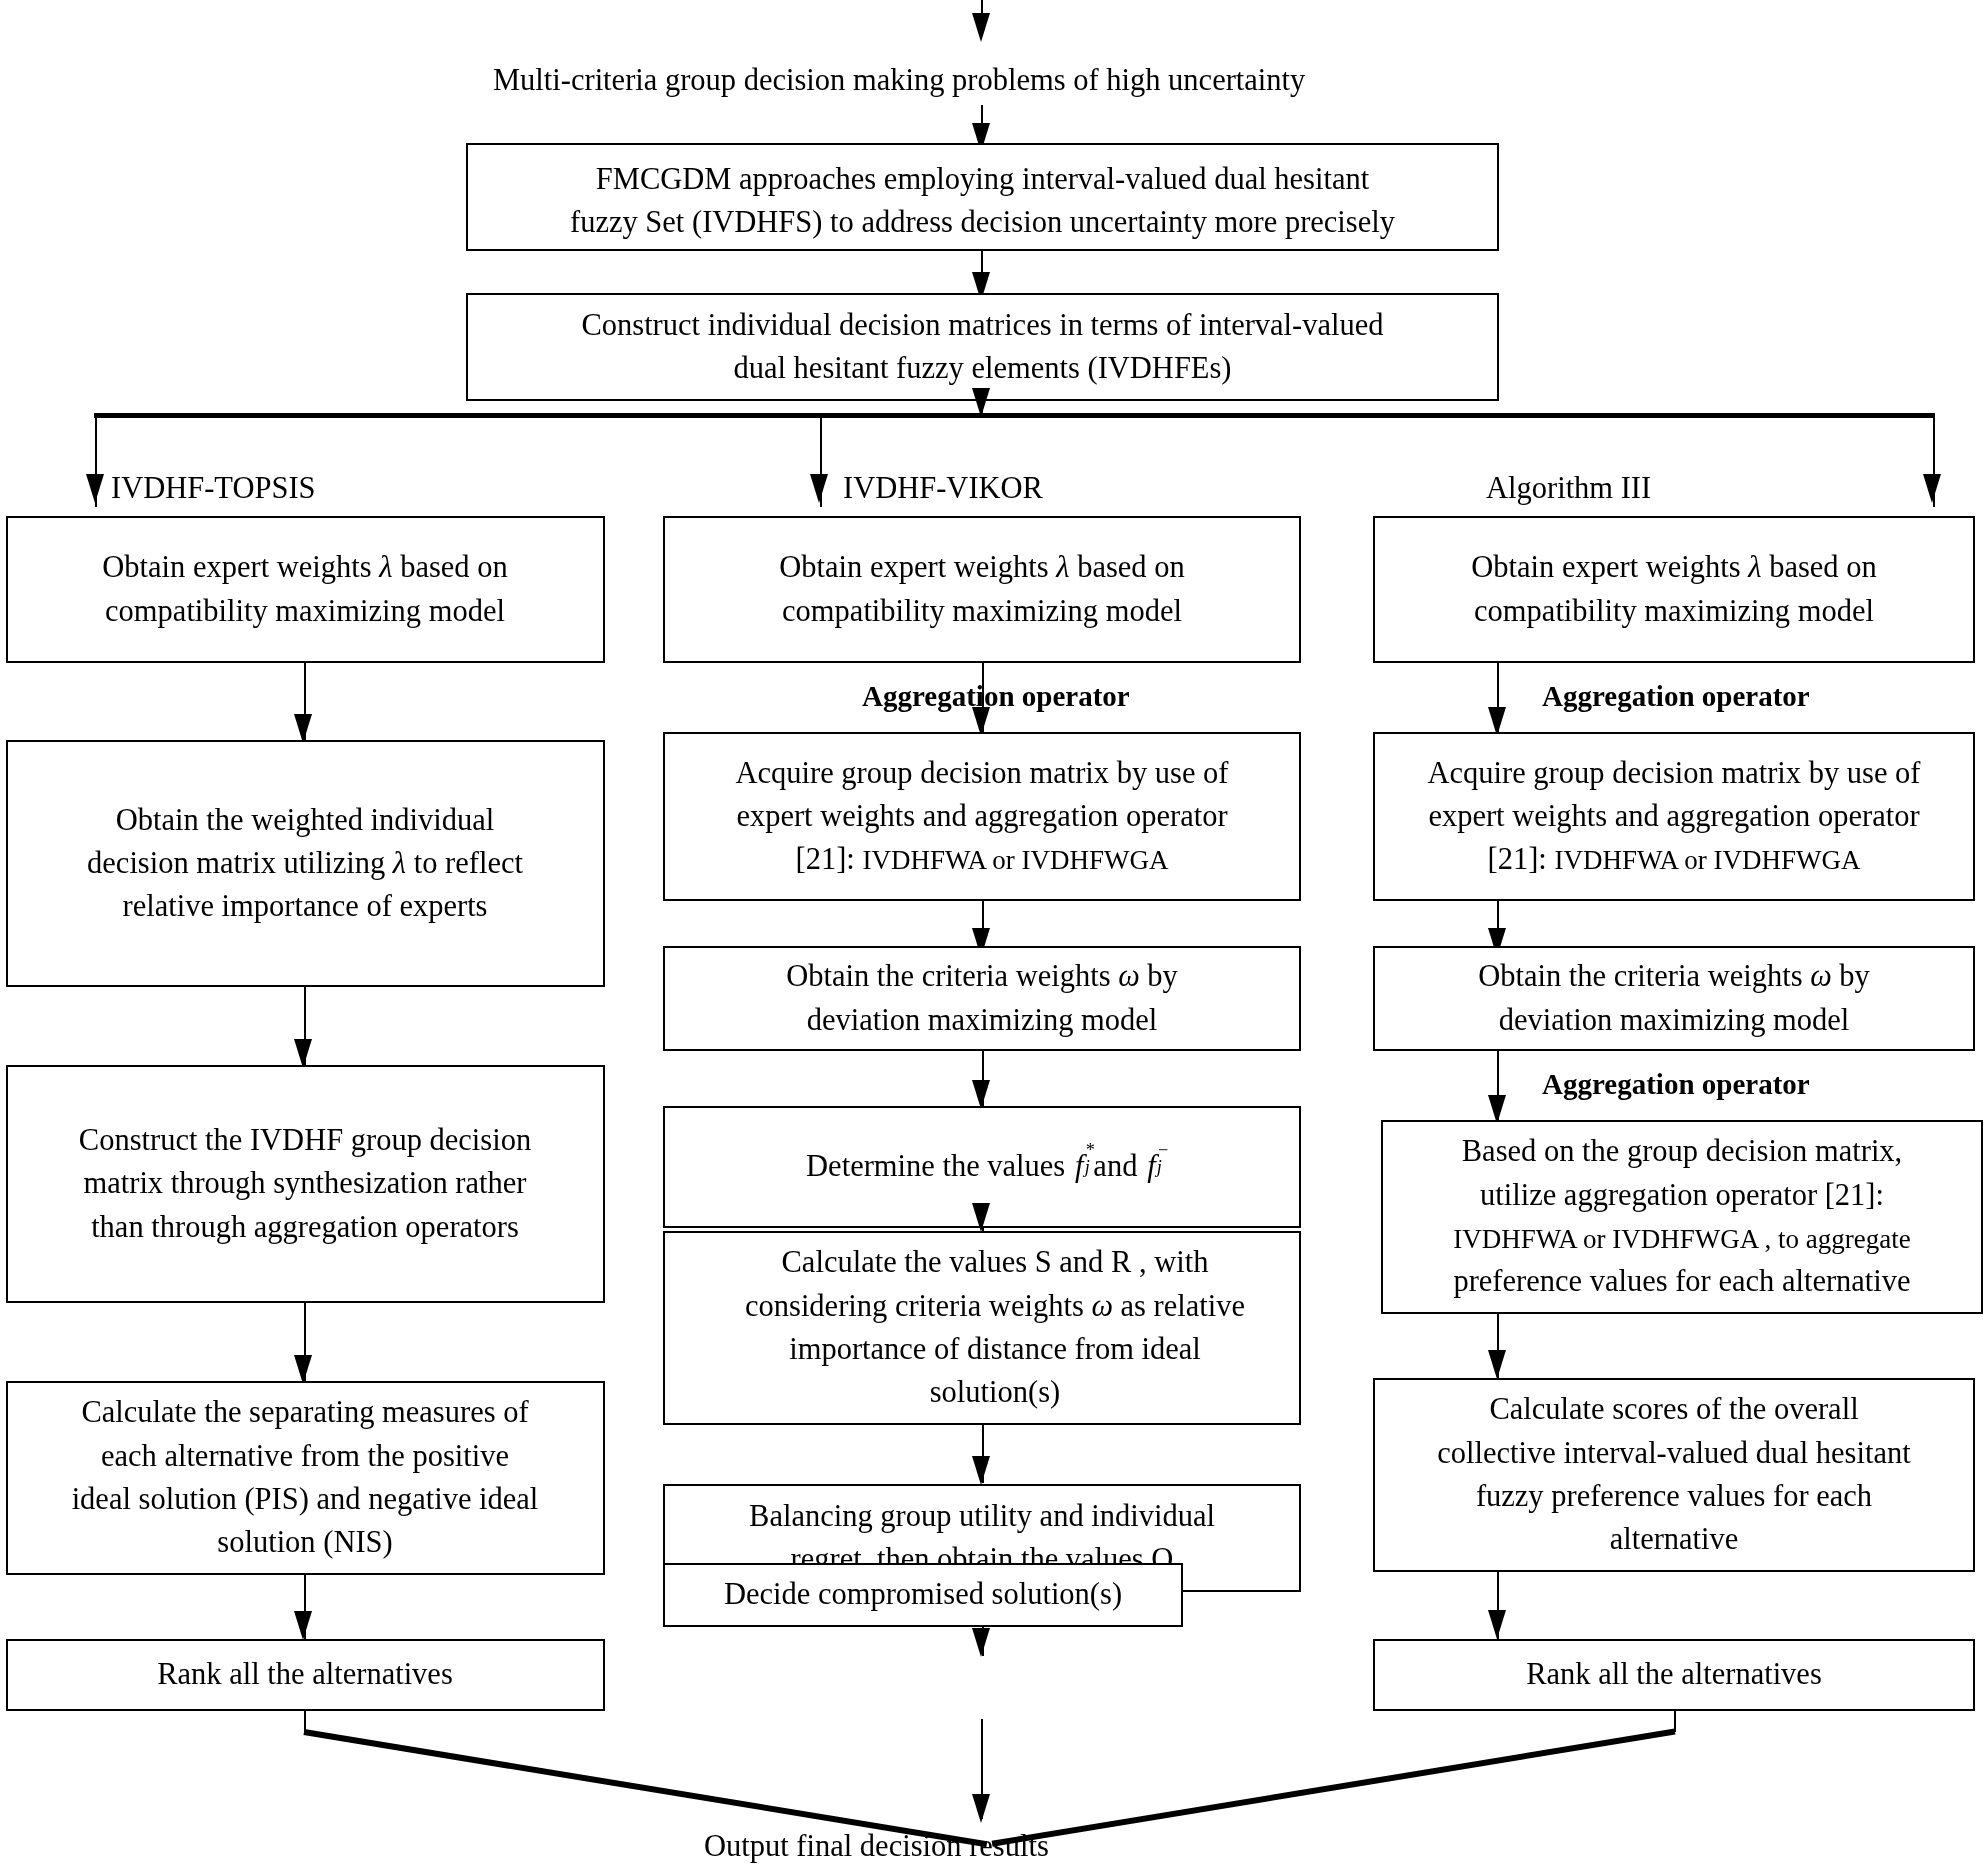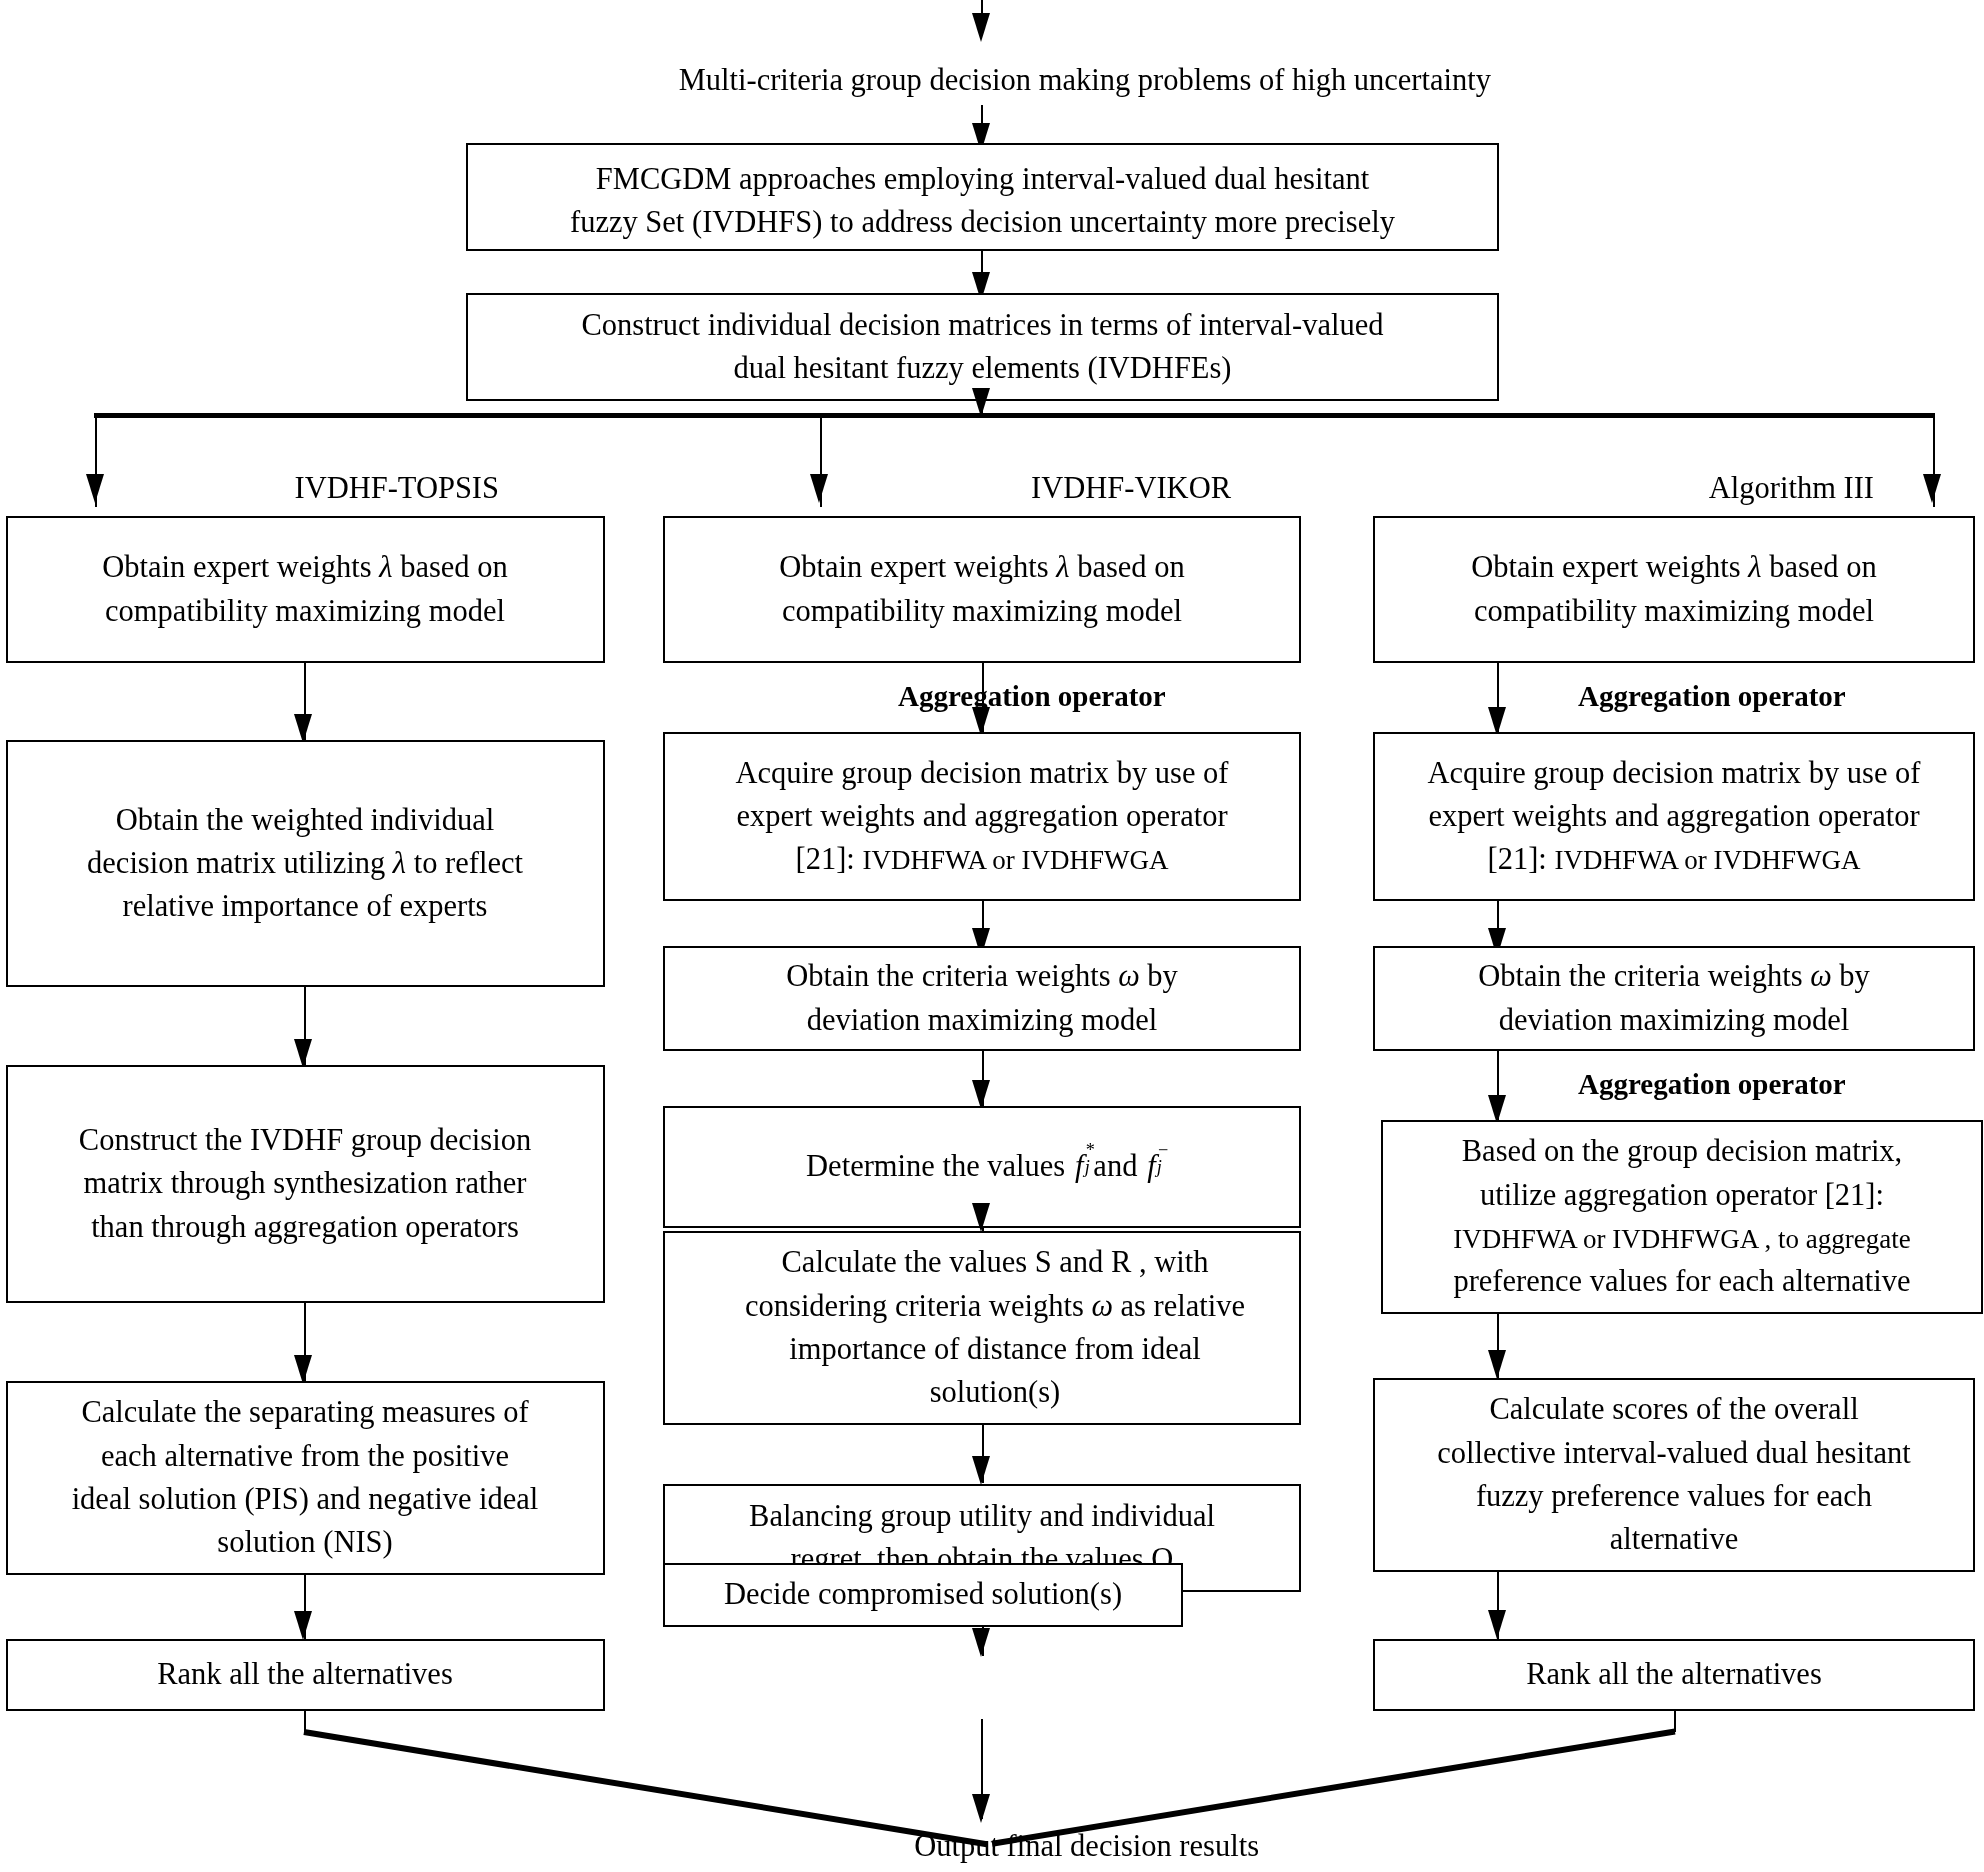--- a/index.html
+++ b/index.html
@@ -30,26 +30,26 @@
     justify-content: center;
     text-align: center;
     line-height: 1.42;
     font-size: 30.5px;
     padding: 4.4px 10px;
   }
   .box .txt { display: block; width: 100%; }
   
   .label {
     position: absolute;
-    text-align: right;
+    text-align: left;
     font-size: 30.5px;
     line-height: 1.3;
     white-space: nowrap;
   }
-  .label.bold { font-weight: bold; font-size: 29px; margin-left: 36px; }
+  .label.bold { font-weight: bold; font-size: 29px; }
   
   .vline {
     position: absolute;
     background: #000000;
     width: 2.2px;
   }
   .hline {
     position: absolute;
     background: #000000;
     height: 5px;

